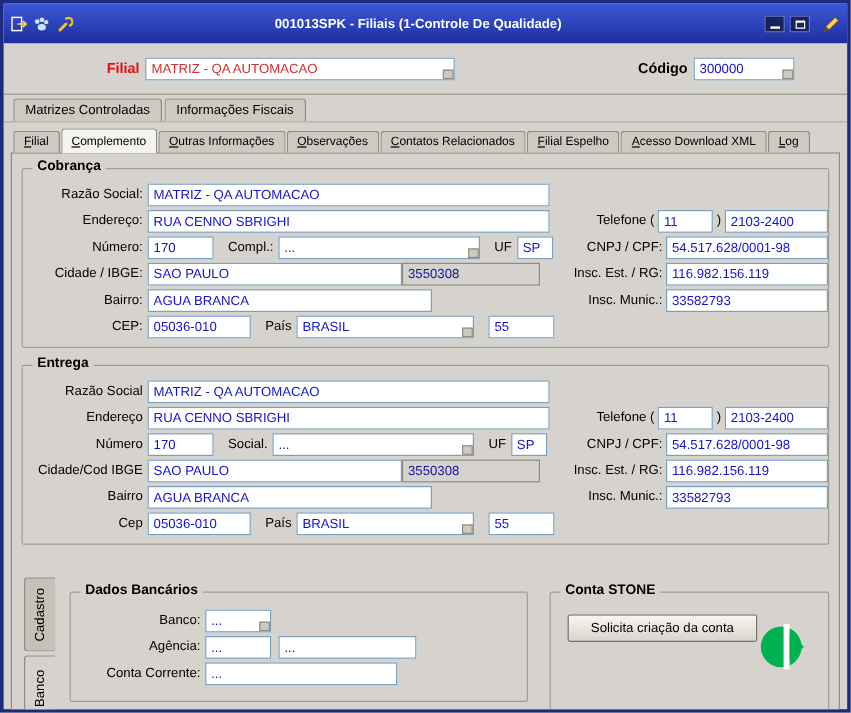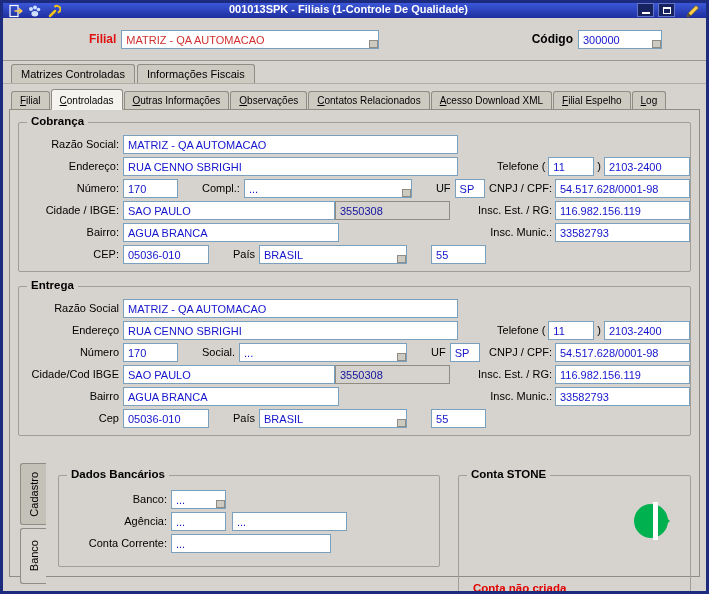--- a/index.html
+++ b/index.html
@@ -1,20 +1,20 @@
 <!DOCTYPE html>
 <html><head>
 <meta charset="utf-8">
 <style>
   * { box-sizing: border-box; margin: 0; padding: 0; }
   body { font-family: "Liberation Sans", sans-serif; background: #fff; }
   .window { width: 709px; height: 594px; border: 3px solid #1c2b7d; background: #d6d3ce;
             position: relative; overflow: hidden; }
   
-  .titlebar { height: 15px; display: flex; gap: 2px; padding: 0 4px;
+  .titlebar { height: 33px; display: flex; align-items: center; gap: 2px; padding: 0 4px;
               background: linear-gradient(180deg, #3b57d8 0%, #1e2f9f 100%); }
   .tb-icon { width: 17px; height: 16px; display: flex; align-items: center; justify-content: center; }
   .tb-title { flex: 1; text-align: center; color: #fff; font-weight: 700; font-size: 11px; white-space: nowrap; }
   .tb-ctl { width: 17px; height: 14px; background: #16235f; border: 1px solid #6373c8;
             display: flex; align-items: flex-end; justify-content: center; margin-left: 2px; cursor: default; }
   .glyph-min { width: 8px; height: 2px; background: #fff; margin-bottom: 2px; }
   .glyph-max { width: 8px; height: 7px; border: 1px solid #fff; border-top-width: 2px; margin-bottom: 2px; }
   .tb-edit { width: 19px; height: 16px; margin-left: 6px; display: flex; align-items: center; justify-content: center; }
   
   .headerband { height: 43px; display: flex; align-items: center; padding-left: 86px; padding-right: 44px;
@@ -44,23 +44,23 @@
   .panel { margin: 0 6px 6px; border: 1px solid #8f8c84; background: #d6d3ce; height: 468px; position: relative; }
   .group { position: relative; border: 1px solid #a19e96; border-radius: 2px; margin: 12px 8px 0; }
   .legend { position: absolute; top: -8px; left: 8px; background: #d6d3ce; padding: 0 4px;
             font-weight: 700; font-size: 11.5px; }
   .addr { height: 150px; }
   .addr + .addr { margin-top: 14px; }
   .addr-left { position: absolute; left: 8px; top: 10px; }
   .row { display: flex; align-items: center; height: 22px; }
   .lbl { font-size: 11px; color: #000; white-space: nowrap; }
   .w92 { width: 92px; text-align: right; margin-right: 4px; flex: none; }
-  .ml8 { margin-left: 24px; margin-right: 4px; }
+  .ml8 { margin-left: 12px; margin-right: 4px; }
   .w-razao { width: 335px; } .w-num { width: 55px; } .w-compl { width: 168px; } .w-uf { width: 30px; }
-  .w-cid { width: 212px; } .w-ibge { width: 115px; } .w-bairro { width: 216px; }
+  .w-cid { width: 212px; } .w-ibge { width: 115px; } .w-bairro { width: 237px; }
   .w-cep { width: 86px; } .w-pais { width: 148px; } .w-ddi { width: 55px; }
   .w-ddd { width: 46px; } .w-fone { width: 86px; } .w-doc { width: 135px; }
   .addr-right { position: absolute; top: 32px; right: 0; width: 250px; }
   .rrow { display: flex; justify-content: flex-end; align-items: center; height: 22px; gap: 3px; }
   
   .bottom { display: flex; margin: 27px 6px 0 10px; height: 134px; }
   .vtabs { width: 26px; display: flex; flex-direction: column; margin-right: 4px; }
   .vtab { height: 62px; display: flex; align-items: center; justify-content: center;
           background: #c4c1b9; border: 1px solid #8f8c84; border-right: none;
           border-radius: 3px 0 0 3px; margin-bottom: 3px; cursor: default; }
@@ -134,26 +134,26 @@
     </span>
   </div>
 
   <div class="folder-tabs">
     <div class="ftab">Matrizes Controladas</div>
     <div class="ftab">Informações Fiscais</div>
   </div>
 
   <div class="main-tabs">
     <div class="tab">Filial</div>
-    <div class="tab active">Controladas</div>
+    <div class="tab active">Complemento</div>
     <div class="tab">Outras Informações</div>
     <div class="tab">Observações</div>
     <div class="tab">Contatos Relacionados</div>
+    <div class="tab">Filial Espelho</div>
     <div class="tab">Acesso Download XML</div>
-    <div class="tab">Filial Espelho</div>
     <div class="tab">Log</div>
   </div>
 
   <div class="panel">
 
     <div class="group addr">
       <div class="legend">Cobrança</div>
       <div class="addr-left">
         <div class="row">
           <span class="lbl w92">Razão Social:</span>
@@ -293,20 +293,21 @@
           <div class="row">
             <span class="lbl w100">Conta Corrente:</span>
             <span class="fld" style="width:160px"><input value="..." style=""></span>
           </div>
         </div>
       </div>
 
       <div class="group stone">
         <div class="legend">Conta STONE</div>
         <div class="stone-btns">
+          <button class="btn">Solicita criação da conta</button>
         </div>
         <div class="stone-logo">
           <svg width="40" height="38" viewBox="0 0 40 38">
             <circle cx="19" cy="19" r="17" fill="#00b14f"></circle>
             <rect x="21" y="0" width="5" height="38" fill="#ffffff"></rect>
             <polygon points="26,8 26,30 38,19" fill="#00b14f"></polygon>
           </svg>
         </div>
         <div class="stone-status">Conta não criada</div>
       </div>

